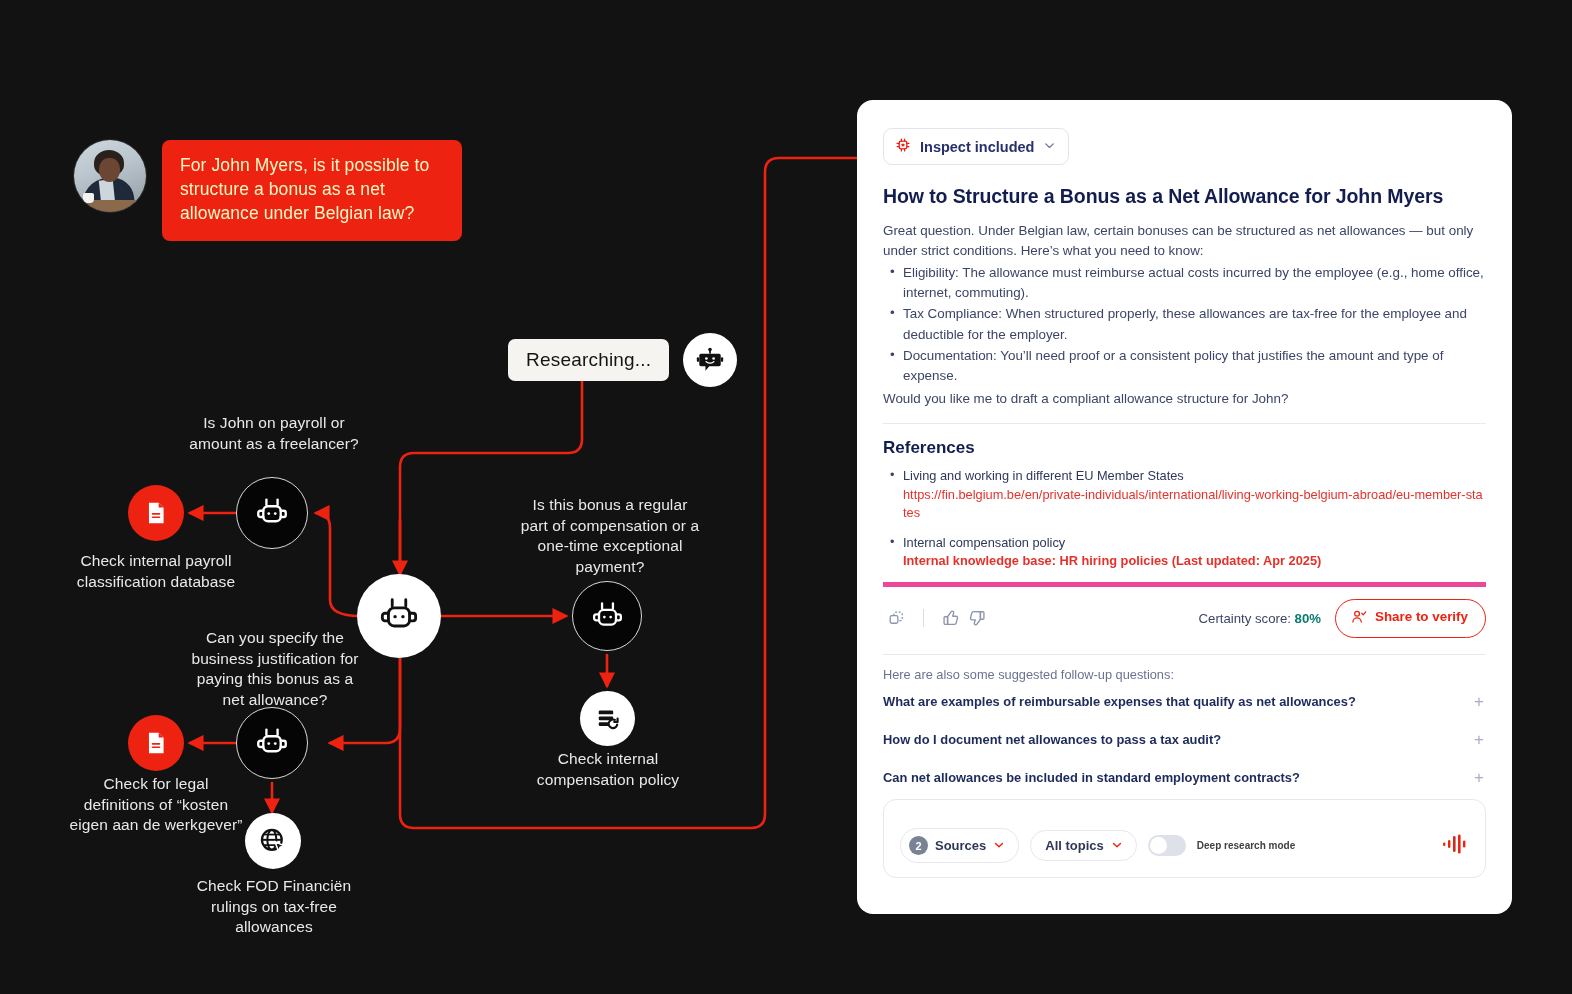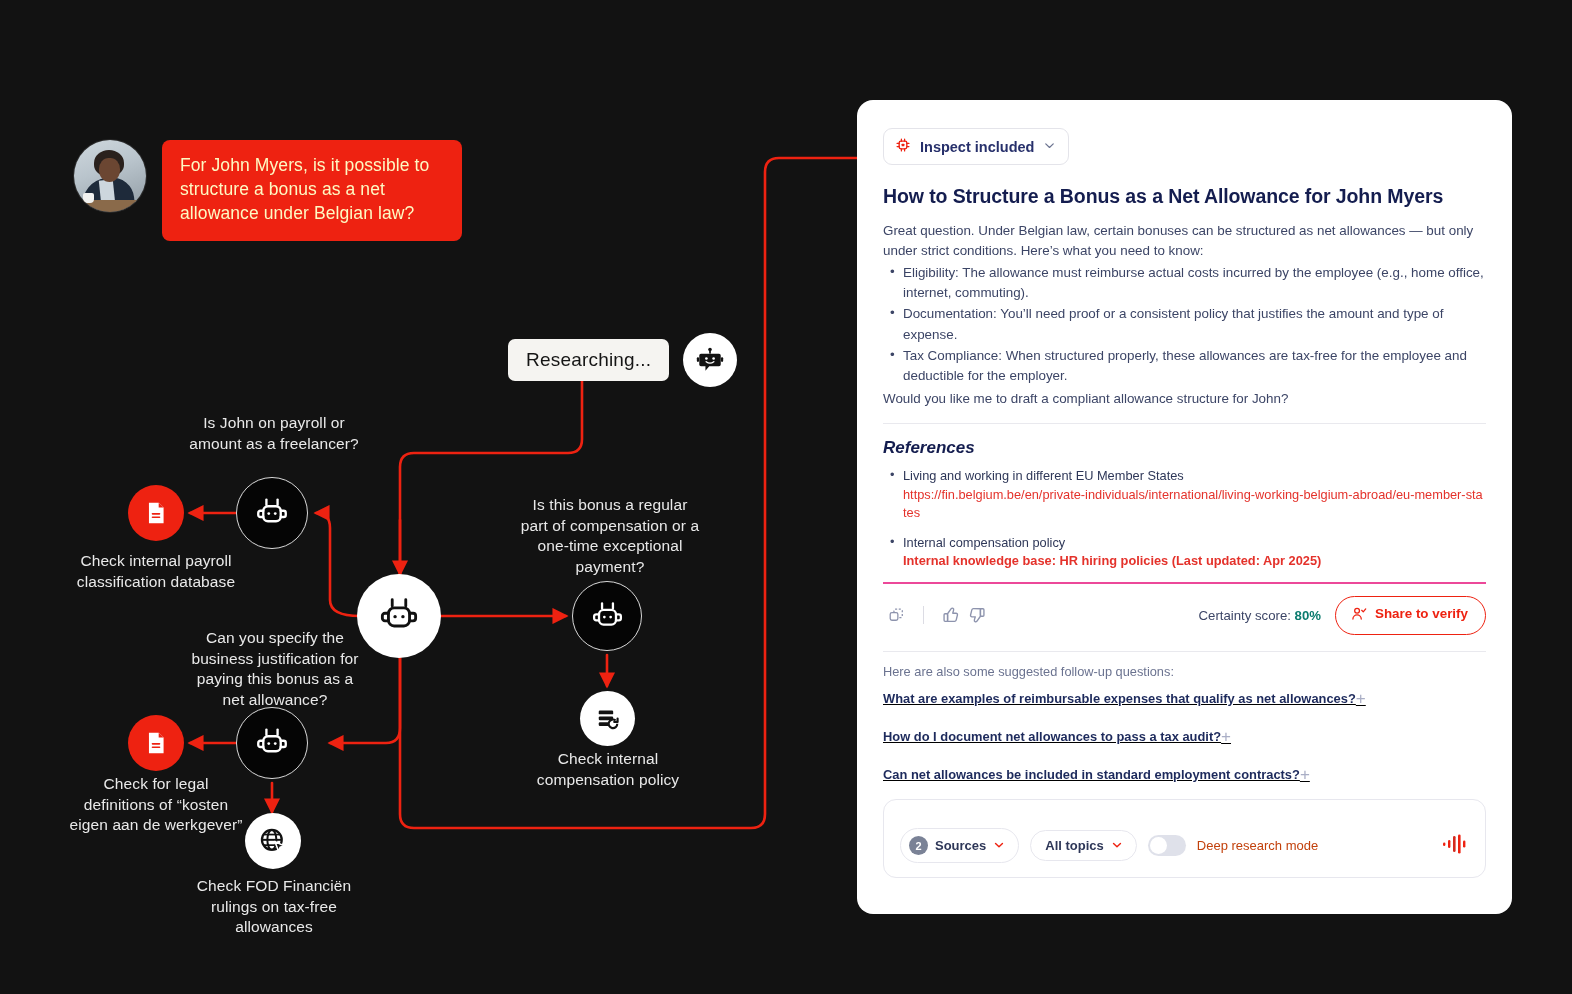--- a/index.html
+++ b/index.html
@@ -83,46 +83,45 @@
   .answer-body { margin-top: 13px; font-size: 13.4px; line-height: 1.5; color: #3c4566; }
   .answer-body ul { margin: 2px 0 0 0; padding-left: 20px; list-style: none; }
   .answer-body li { position: relative; padding-left: 0; margin: 0 0 1px 0; }
   .answer-body li::before {
     content: "•"; position: absolute; left: -13px; top: -1px; color: #3c4566;
   }
   .answer-body .closing { margin-top: 3px; }
 
   .divider { height: 1px; background: #e9e9ee; margin: 14px 0 0 0; }
 
-  h2.refs-title { font-size: 17px; color: #141d4f; font-weight: 800; margin-top: 14px; font-style: italic; }
+  h2.refs-title { font-size: 17px; color: #141d4f; font-weight: 800; margin-top: 14px; }
   .refs { margin-top: 9px; font-size: 12.8px; line-height: 1.45; }
   .refs ul { list-style: none; padding-left: 20px; }
   .refs li { position: relative; margin-bottom: 11px; }
   .refs li::before { content:"•"; position:absolute; left:-13px; top:-1px; color:#3c4566; }
   .refs .rtitle { color: #2e3758; }
   .refs .rlink { color: #e4322b; word-break: break-all; font-weight: 500; }
   .refs .rsrc { color: #e4322b; font-weight: 700; }
 
-  .actions { display:flex; align-items:center; margin-top: 8px; padding-top: 12px; border-top:2px solid #ec4899; }
+  .actions { display:flex; align-items:center; margin-top: 8px; padding-top: 12px; border-top:5px solid #ec4899; }
   .icon-btn { width:26px; height:26px; display:flex; align-items:center; justify-content:center; }
   .vsep { width:1px; height:18px; background:#dcdce4; margin: 0 14px; }
   .actions .spacer { flex: 1; }
   .certainty { font-size:13.2px; color:#3c4566; margin-right: 14px; }
   .certainty b { color:#0b7b6e; font-weight: 800; }
   .share-btn {
     display:inline-flex; gap:8px;
     border:1.6px solid #ee2211; color:#ee2211; background:#fff;
     border-radius:999px; padding:9px 17px 9px 15px; font-size:13.4px; font-weight:800;
   }
 
   .followups-intro { margin-top: 16px; padding-top: 12px; border-top:1px solid #e9e9ee; font-size:12.8px; color:#6b7390; }
   .fu-row {
-    display:flex; align-items:center; justify-content:flex-start;
+    display:flex; align-items:center; justify-content:space-between;
     padding: 11px 0 10px 0;
-    text-decoration: underline;
   }
   .fu-row .q { font-size:12.9px; color:#1d2a5c; font-weight:700; }
   .fu-row .plus { color:#a9aec5; font-size:17px; line-height:1; padding-right:2px; }
 
   .composer {
     position: absolute; left: 26px; right: 26px; bottom: 36px;
     border: 1px solid #e7e7ee; border-radius: 13px; background: #fff; padding: 14px 16px 14px 16px;
   }
   .composer .ph { font-size:14px; color:#4a5476; }
   .composer-row { display:flex; align-items:center; gap:11px; margin-top: 14px; }
@@ -131,21 +130,21 @@
     border-radius:999px; padding:7px 13px 7px 8px; font-size:13px; color:#2e3758; font-weight:600;
   }
   .cchip.plain { padding-left:14px; }
   .badge {
     width:19px; height:19px; border-radius:50%; background:#7a8296; color:#fff;
     font-size:11px; font-weight:700; display:flex; align-items:center; justify-content:center;
   }
   .caret { color:#ee2211; font-size:11px; line-height:1; }
   .toggle { width:38px; height:21px; border-radius:999px; background:#dfe1ea; position:relative; flex:none; }
   .toggle .knob { position:absolute; left:2px; top:2px; width:17px; height:17px; border-radius:50%; background:#fff; }
-  .deep-lbl { font-size:13px; color:#c2410c; }
+  .deep-lbl { font-size:10px; color:#404040;font-weight:bold; }
   .composer-row .spacer { flex:1; }
 </style>
 </head>
 <body>
 
 <div class="stage">
 
   <svg class="wires" width="1572" height="994" viewBox="0 0 1572 994">
     <defs>
       <marker id="ar" viewBox="0 0 10 10" refX="8.4" refY="5" markerWidth="6.2" markerHeight="6.2" orient="auto-start-reverse">
@@ -334,22 +333,22 @@
             </svg>
         </span>
       </div>
 
       <h1 class="answer-title">How to Structure a Bonus as a Net Allowance for John Myers</h1>
 
       <div class="answer-body">
         <div>Great question. Under Belgian law, certain bonuses can be structured as net allowances — but only under strict conditions. Here’s what you need to know:</div>
         <ul>
           <li>Eligibility: The allowance must reimburse actual costs incurred by the employee (e.g., home office, internet, commuting).</li>
+          <li>Tax Compliance: When structured properly, these allowances are tax-free for the employee and deductible for the employer.</li>
           <li>Documentation: You’ll need proof or a consistent policy that justifies the amount and type of expense.</li>
-          <li>Tax Compliance: When structured properly, these allowances are tax-free for the employee and deductible for the employer.</li>
         </ul>
         <div class="closing">Would you like me to draft a compliant allowance structure for John?</div>
       </div>
 
       <div class="divider"></div>
 
       <h2 class="refs-title">References</h2>
       <div class="refs">
         <ul>
           <li>

